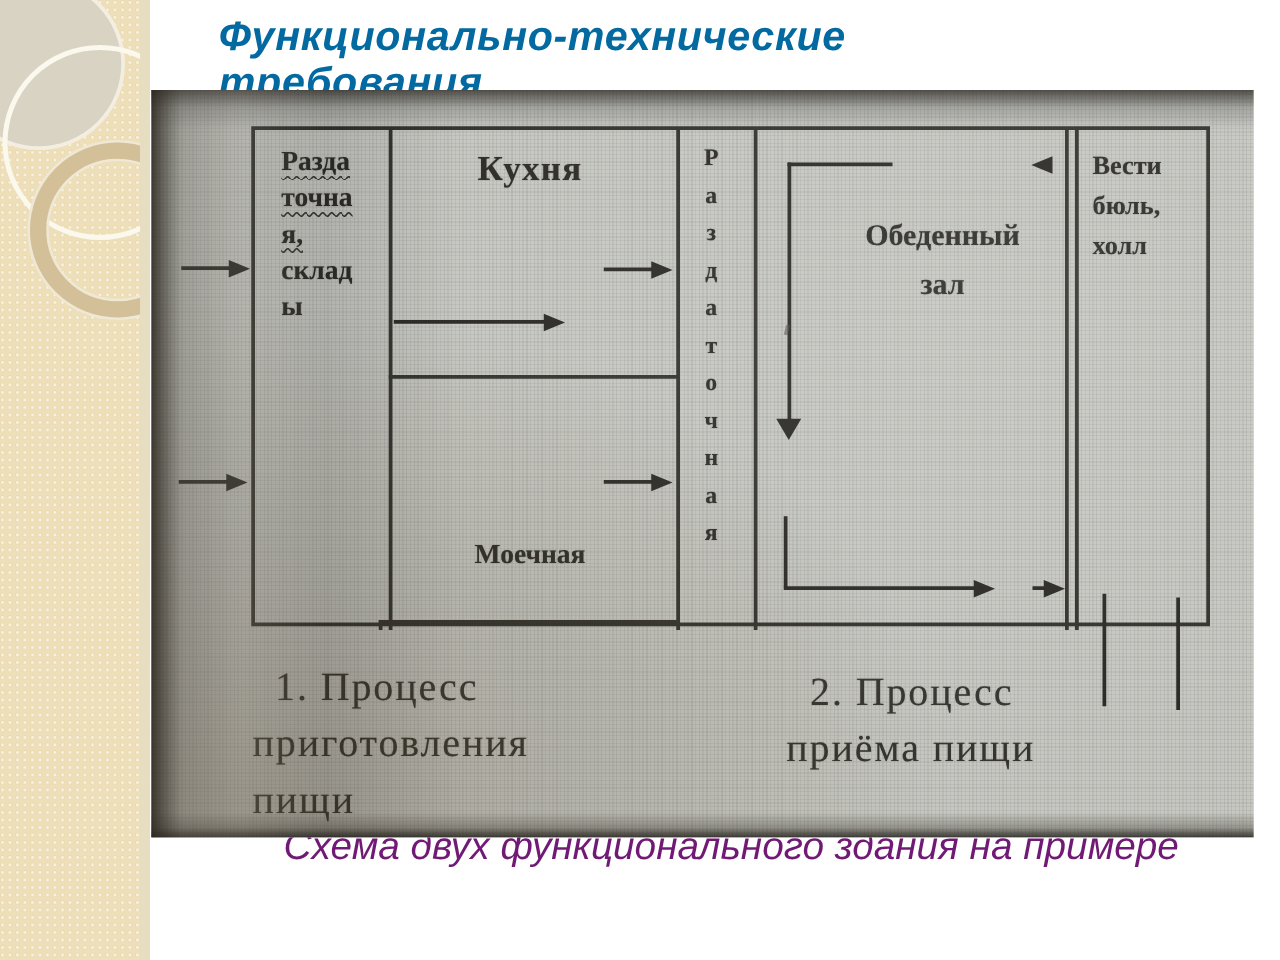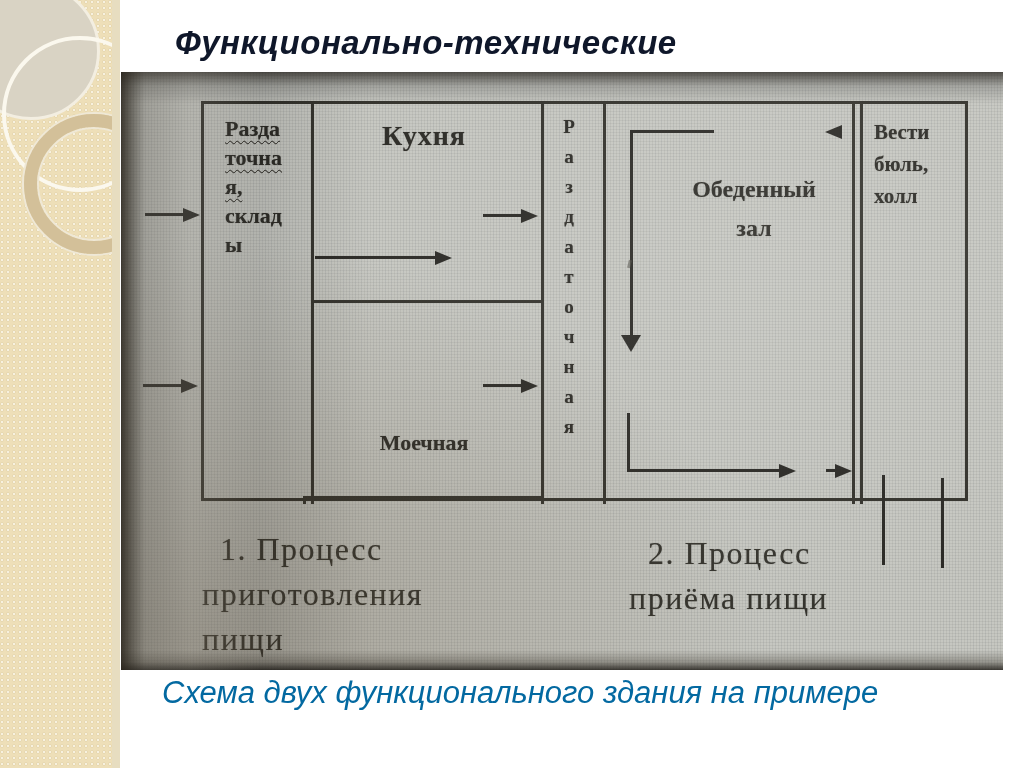--- a/index.html
+++ b/index.html
@@ -13,22 +13,22 @@
     background-size:6px 6px;}
   .sidebar-edge{position:absolute;right:0;top:0;width:8px;height:100%;background:#e7ddc0;}
   .circle-fill{position:absolute;left:-38px;top:-18px;width:132px;height:132px;border-radius:50%;
     background:#d9d3c4;border:3px solid #f3eee1;}
   .ring-white{position:absolute;left:2px;top:36px;width:148px;height:148px;border-radius:50%;
     border:4px solid #fbf8ee;}
   .ring-tan{position:absolute;left:24px;top:114px;width:114px;height:114px;border-radius:50%;
     border:13px solid #d3c099;box-shadow:0 0 0 2px #efe8d6, inset 0 0 0 2px #efe8d6;}
 
   
-  .title{position:absolute;left:175px;top:24px;z-index:1;margin:0;
-    font-size:33px;line-height:37px;font-weight:bold;font-style:italic;color:#0f172a;letter-spacing:.5px;}
+  .title{position:absolute;left:175px;top:10px;z-index:1;margin:0;
+    font-size:33px;line-height:37px;font-weight:bold;font-style:italic;color:#0369a1;letter-spacing:.5px;}
 
   
   .scan{position:absolute;left:121px;top:72px;width:882px;height:598px;z-index:2;overflow:hidden;
     background-color:#c6c7c1;
     background-image:
       repeating-linear-gradient(0deg, rgba(0,0,0,.05) 0 1px, transparent 1px 3px),
       repeating-linear-gradient(90deg, rgba(0,0,0,.05) 0 1px, transparent 1px 3px),
       repeating-linear-gradient(90deg, rgba(110,125,150,.05) 0 1px, transparent 1px 6px);
     font-family:"Liberation Serif",serif;color:#2c2b26;}
   .scan .shade{position:absolute;inset:0;z-index:30;pointer-events:none;
@@ -63,38 +63,39 @@
   .ah-r{border-top:7px solid transparent;border-bottom:7px solid transparent;border-left:17px solid #2a2925;}
   .ah-l{border-top:7px solid transparent;border-bottom:7px solid transparent;border-right:17px solid #2a2925;}
   .ah-d{border-left:10px solid transparent;border-right:10px solid transparent;border-top:17px solid #2a2925;}
   .tick{position:absolute;width:3px;background:#2a2925;}
   .speck{position:absolute;width:3px;height:8px;background:#55534c;transform:rotate(14deg);opacity:.6;}
 
   
   .proc{position:absolute;font-size:32px;letter-spacing:1.5px;color:#35342e;text-shadow:0 0 1px rgba(50,49,44,.4);}
 
   
-  .caption{position:absolute;left:118px;top:676px;width:890px;z-index:1;
-    font-style:italic;font-size:31px;line-height:34px;color:#0369a1;text-indent:44px;}
+  .caption{position:absolute;left:118px;top:660px;width:890px;z-index:1;
+    font-style:italic;font-size:31px;line-height:34px;color:#701a75;text-indent:44px;text-align:center;}
   .caption .l2{display:block;text-indent:0;}
 </style>
 </head>
 <body>
 
 <div class="slide">
 
   <aside class="sidebar">
     <div class="circle-fill"></div>
     <div class="ring-white"></div>
     <div class="ring-tan"></div>
     <div class="sidebar-edge"></div>
   </aside>
 
   <h1 class="title">
     <span>Функционально-технические</span><br>
+    <span>требования</span>
   </h1>
 
   <div class="scan">
 
     <div class="building">
 
       <div class="wall v" style="left:107px;top:0;height:400px;"></div>
       <div class="wall v" style="left:337px;top:0;height:400px;"></div>
       <div class="wall v" style="left:399px;top:0;height:400px;"></div>
       <div class="wall v" style="left:648px;top:0;height:400px;"></div>

